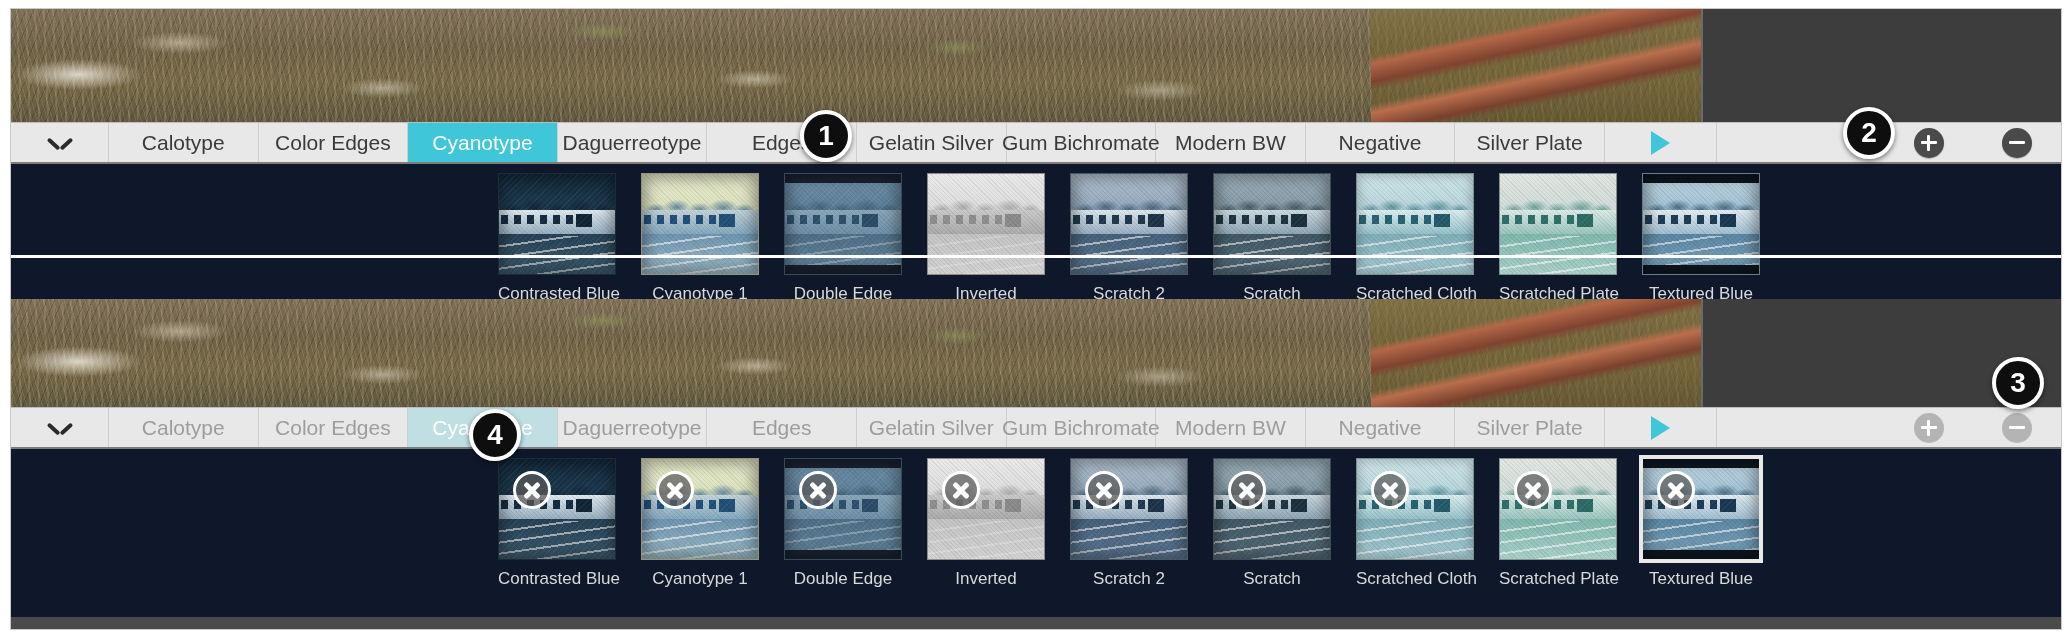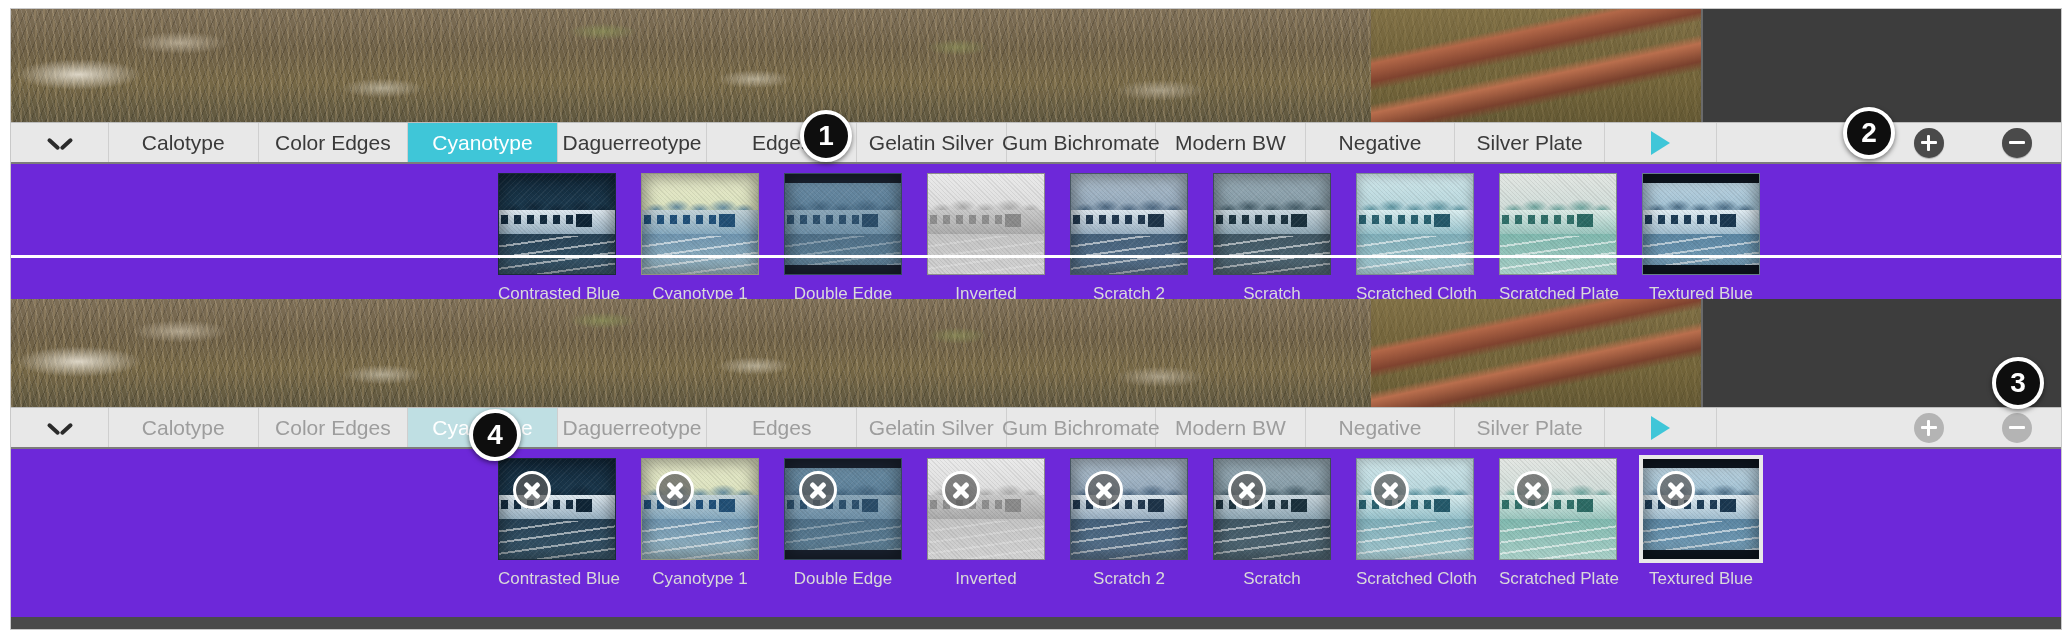--- a/index.html
+++ b/index.html
@@ -137,21 +137,21 @@
   .circ-btn.minus::after { display: none; }
 
   
   .toolbar.disabled .tb-cell { color: #9d9d9d; }
   .toolbar.disabled .tb-tab.active { background: #bfdfe3; color: #ffffff; }
   .toolbar.disabled .circ-btn { background: #b4b4b4; box-shadow: none; }
 
   
   .tray {
     position: relative;
-    background: #6d28d9;
+    background: #0f172a;
     height: 135px;
     padding-top: 9px;
   }
   .tray.tall { height: 168px; }
   .thumb-row {
     position: relative;
     display: flex;
     gap: 25px;
     padding-left: 487px;
   }

